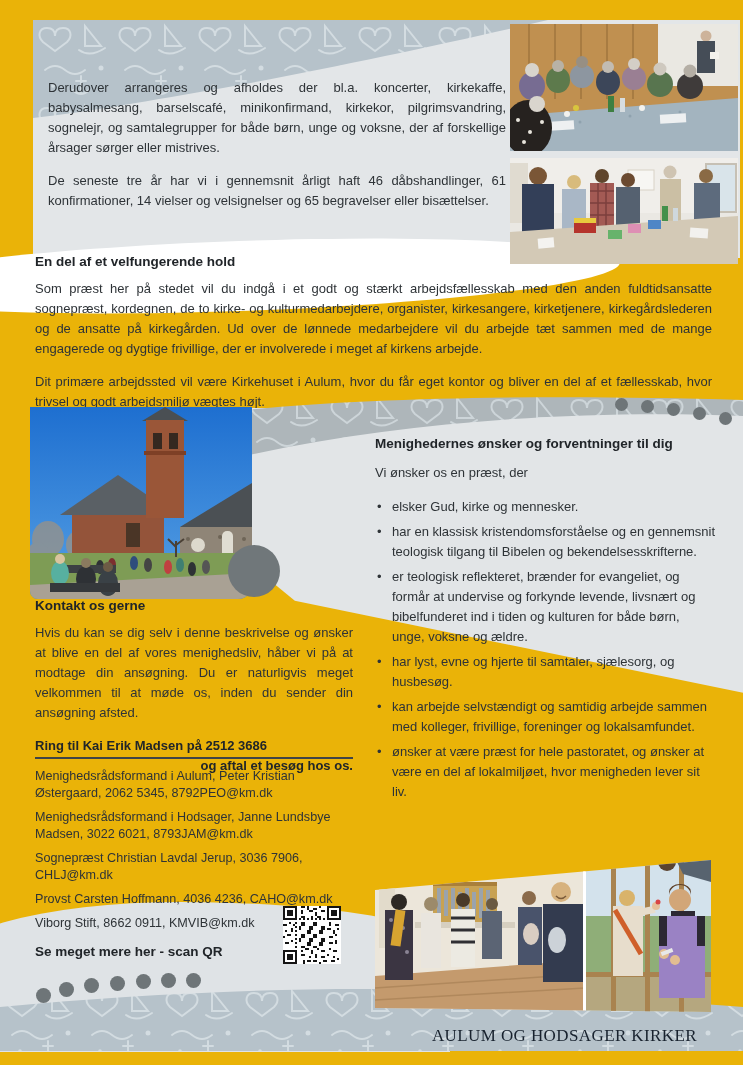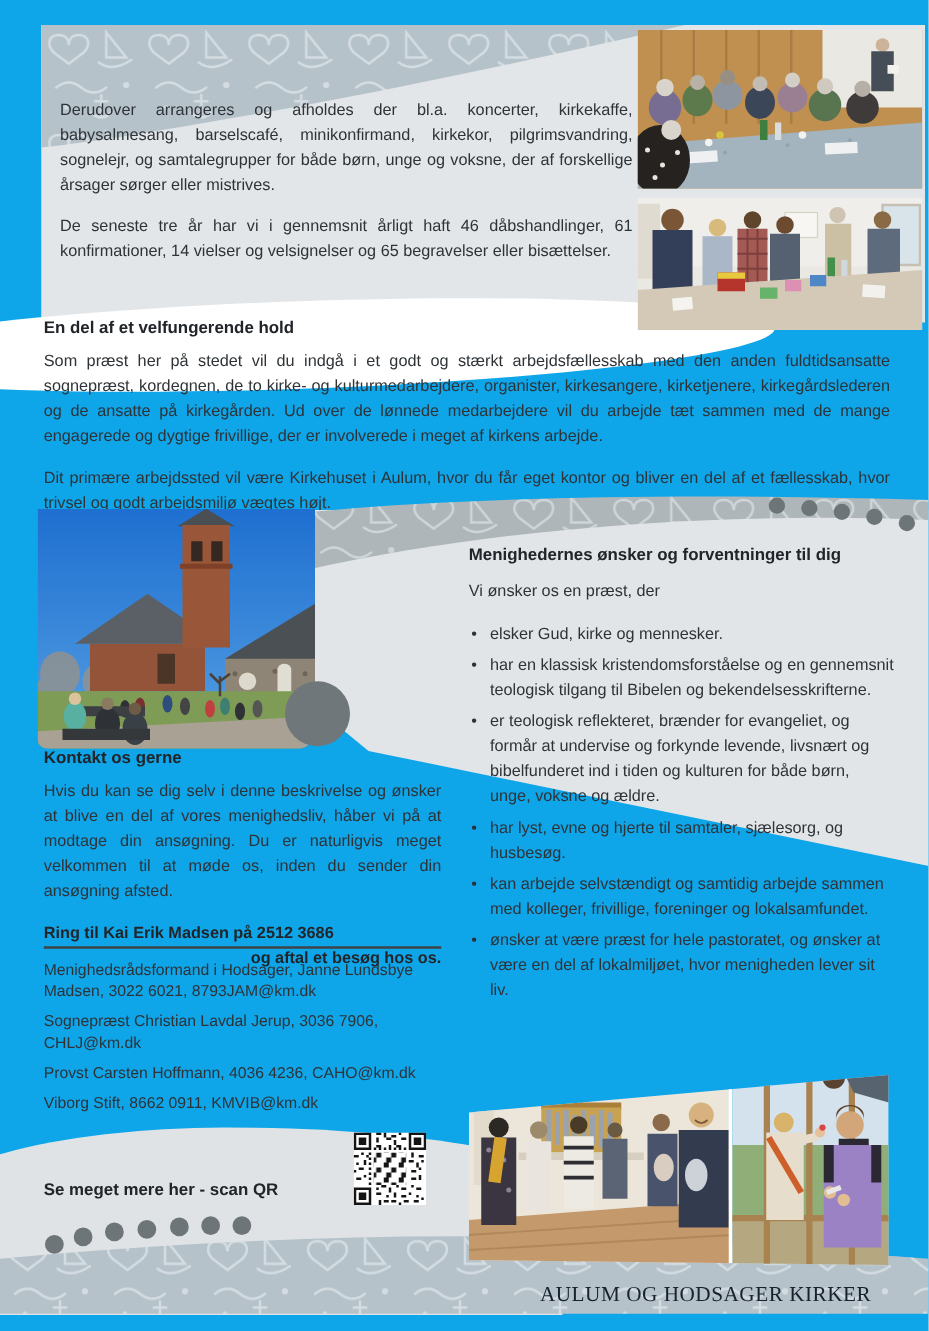--- a/index.html
+++ b/index.html
@@ -1,16 +1,16 @@
 <!DOCTYPE html>
 <html><head>
 <meta charset="utf-8">
 <style>
   html,body{margin:0;padding:0;background:#fff;}
-  .page{position:relative;width:743px;height:1065px;background:#0ea5e9;overflow:hidden;
+  .page{position:relative;width:743px;height:1065px;background:#eab308;overflow:hidden;
         font-family:"Liberation Sans",sans-serif;color:#2e3337;}
   .abs{position:absolute;}
   .txt{font-size:13px;line-height:20px;text-align:justify;color:#2e3337;}
   .txt p{margin:0 0 13px 0;}
   .hdg{font-size:13.5px;font-weight:700;color:#212529;margin:0 0 10px 0;}
   .bold{font-weight:700;color:#212529;}
   .small{font-size:12.6px;line-height:17px;text-align:left;}
   .small p{margin:0 0 7px 0;}
   ul.wishes{list-style:none;margin:0;padding:0;font-size:13px;line-height:20px;}
   ul.wishes li{position:relative;padding-left:17px;margin:0 0 5px 0;}
@@ -351,20 +351,21 @@
   <div class="abs" style="left:35px;top:598px;width:318px;">
     <div class="hdg">Kontakt os gerne</div>
     <div class="txt">
         <p>Hvis du kan se dig selv i denne beskrivelse og ønsker at blive en del af vores menighedsliv, håber vi på at modtage din ansøgning. Du er naturligvis meget velkommen til at møde os, inden du sender din ansøgning afsted.</p>
       </div>
     <p class="bold" style="margin:2px 0 0 0;font-size:13px;line-height:20px;">Ring til Kai Erik Madsen på 2512 3686</p>
     <p class="bold" style="margin:0;font-size:13px;line-height:20px;text-align:right;">og aftal et besøg hos os.</p>
   </div>
   <div class="divider" style="left:35px;top:757px;width:318px;"></div>
   <div class="abs small" style="left:35px;top:768px;width:300px;">
+    <p>Menighedsrådsformand i Aulum, Peter Kristian Østergaard, 2062 5345, 8792PEO@km.dk</p>
     <p>Menighedsrådsformand i Hodsager, Janne Lundsbye Madsen, 3022 6021, 8793JAM@km.dk</p>
     <p>Sognepræst Christian Lavdal Jerup, 3036 7906, CHLJ@km.dk</p>
     <p>Provst Carsten Hoffmann, 4036 4236, CAHO@km.dk</p>
     <p>Viborg Stift, 8662 0911, KMVIB@km.dk</p>
   </div>
   <div class="abs bold" style="left:35px;top:944px;font-size:13.5px;">Se meget mere her - scan QR</div>
 
   <svg class="abs" style="left:283px;top:906px;" width="58" height="58" viewBox="0 0 29 29">
     <rect width="29" height="29" fill="#ffffff"></rect>
     <rect x="8" y="8" width="13" height="13" fill="url(#qrNoise)" transform="scale(1)"></rect>

